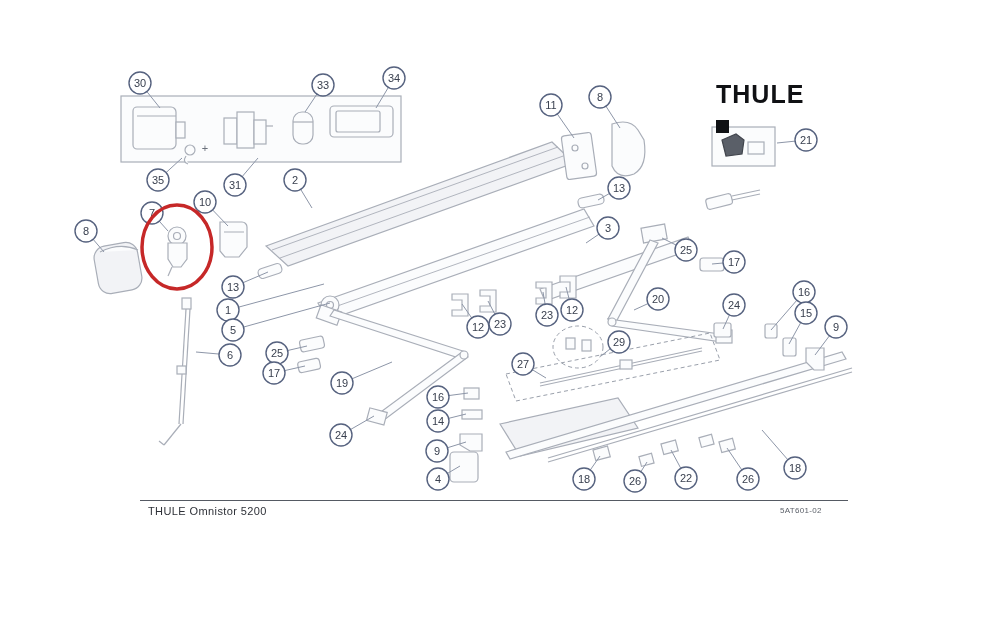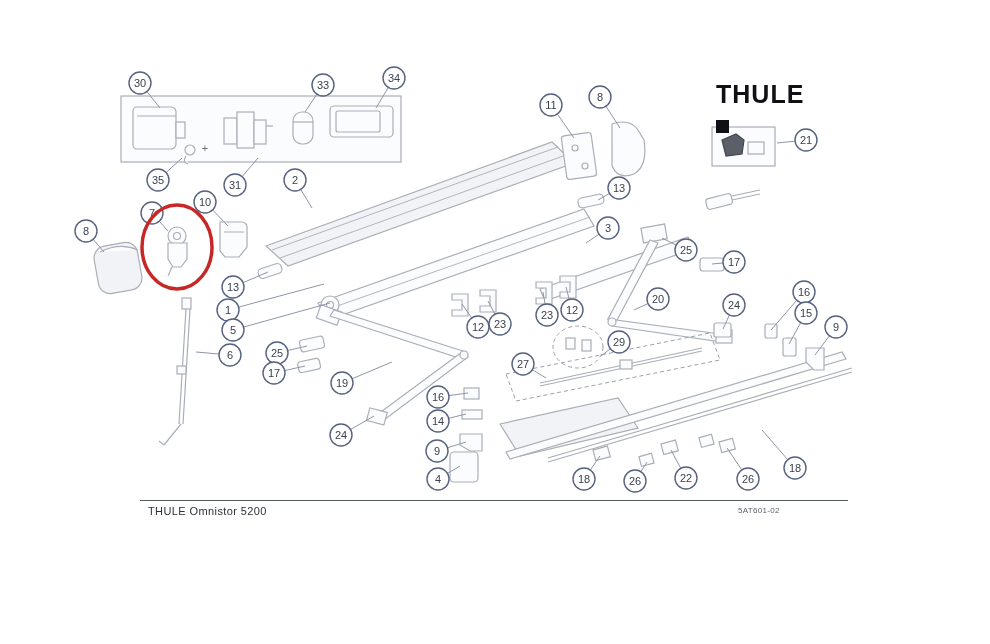--- a/index.html
+++ b/index.html
@@ -35,21 +35,21 @@
   .logo-box{
     display:inline-block;width:13px;height:13px;background:#101114;margin-top:9px;
   }
   .footer-rule{
     position:absolute;left:140px;top:500px;width:708px;height:1px;background:#555a63;
   }
   .footer-title{
     position:absolute;left:148px;top:505px;font-size:11px;letter-spacing:0.4px;color:#2e3138;
   }
   .footer-code{
-    position:absolute;left:738px;top:506px;font-size:8px;color:#5a5f68;letter-spacing:0.3px;
+    position:absolute;left:780px;top:506px;font-size:8px;color:#5a5f68;letter-spacing:0.3px;
   }
 </style>
 </head>
 <body>
 
 <div class="stage">
 
   <svg id="diagram-svg" width="990" height="644" viewBox="0 0 990 644">
 
     <g class="art">

